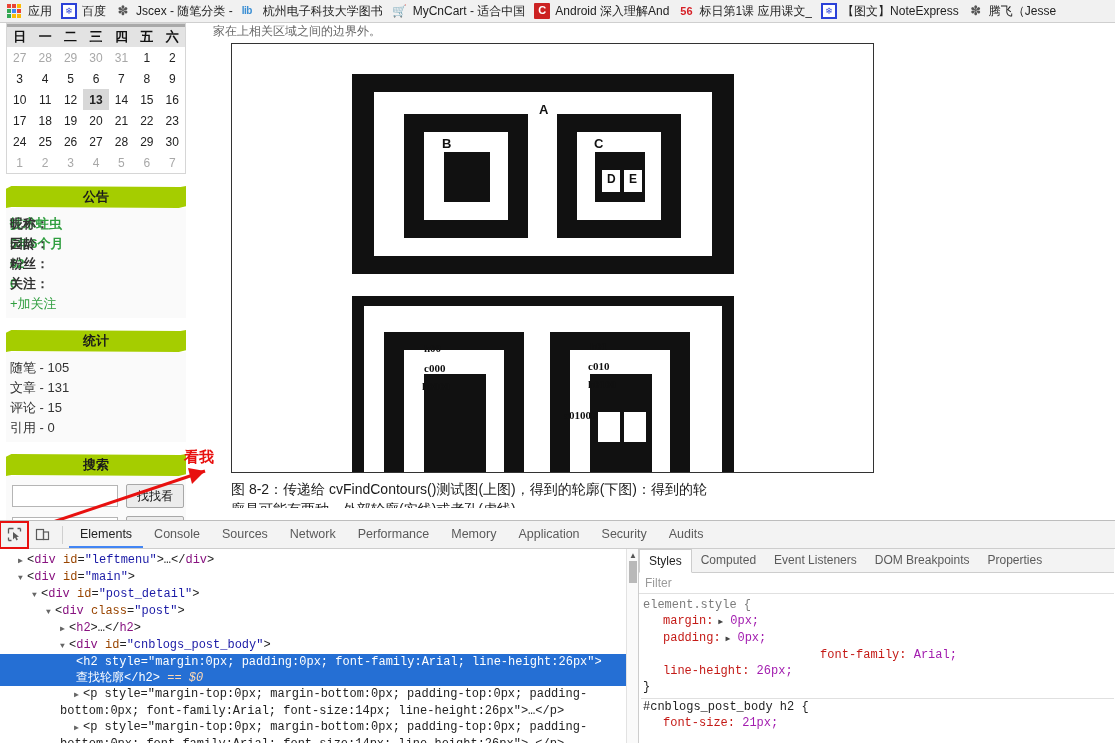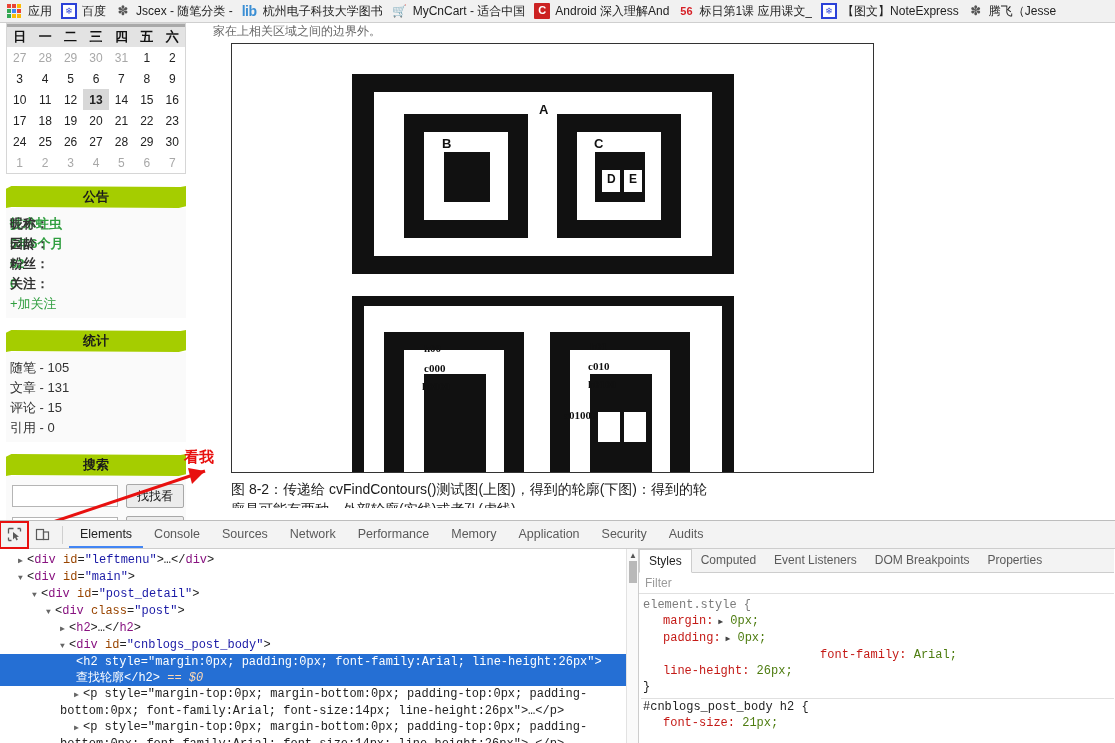--- a/index.html
+++ b/index.html
@@ -39,21 +39,21 @@
   .ico-apps i { display: block; width: 4px; height: 4px; }
 
   
   .ico-baidu { border: 2px solid #2b41d8; background: #fff; }
   .ico-baidu .paw { position: absolute; left: 2px; top: 2px; width: 8px; height: 8px; color: #2b41d8; font-size: 9px; line-height: 8px; text-align: center; }
 
   
   .ico-pen { color: #555; font-size: 13px; line-height: 16px; text-align: center; }
 
   
-  .ico-lib { color: #3b8fd4; font-size: 14px; font-weight: bold; line-height: 16px; letter-spacing: -0.5px; }
+  .ico-lib { color: #3b8fd4; font-size: 10px; font-weight: bold; line-height: 16px; letter-spacing: -0.5px; }
 
   
   .ico-cart { color: #555; font-size: 12px; line-height: 16px; text-align: center; }
 
   
   .ico-csdn { background: #cc2222; color: #fff; font-size: 11px; font-weight: bold; line-height: 15px; text-align: center; border-radius: 1px; }
 
   
   .ico-56 { color: #d61f26; font-size: 11px; font-weight: bold; line-height: 16px; text-align: center; }
 
@@ -213,21 +213,21 @@
   .st-tab { padding: 0 9px; line-height: 23px; font-size: 12px; color: #5a5a5a; cursor: pointer; white-space: nowrap; }
   .st-tab.active { background: #fff; color: #222; border: 1px solid #cdcdcd; border-bottom: 1px solid #fff; margin-bottom: -1px; }
   .st-filter {
     height: 21px; border-bottom: 1px solid #e0e0e0;
     font-size: 12px; color: #9a9a9a; line-height: 21px; padding-left: 6px;
   }
   .st-rules { font-family: "Liberation Mono", monospace; font-size: 12px; line-height: 16px; padding: 3px 0 0 2px; }
   .st-rule-line { white-space: pre; padding-left: 2px; }
   .sel-name { color: #7c7c7c; }
   .prop { color: #c41a16; }
-  .pval { color: #4d7c0f; margin-top: 40px; }
+  .pval { color: #a21caf; margin-top: 40px; }
   .brace { color: #222; }
   .tri { color: #444; font-size: 8px; }
   .st-rule-sep { border-top: 1px solid #e0e0e0; margin: 3px 0 0 0; }
 </style>
 </head>
 <body>
 
 <div id="root">
 
   <div class="bookmark-bar">

